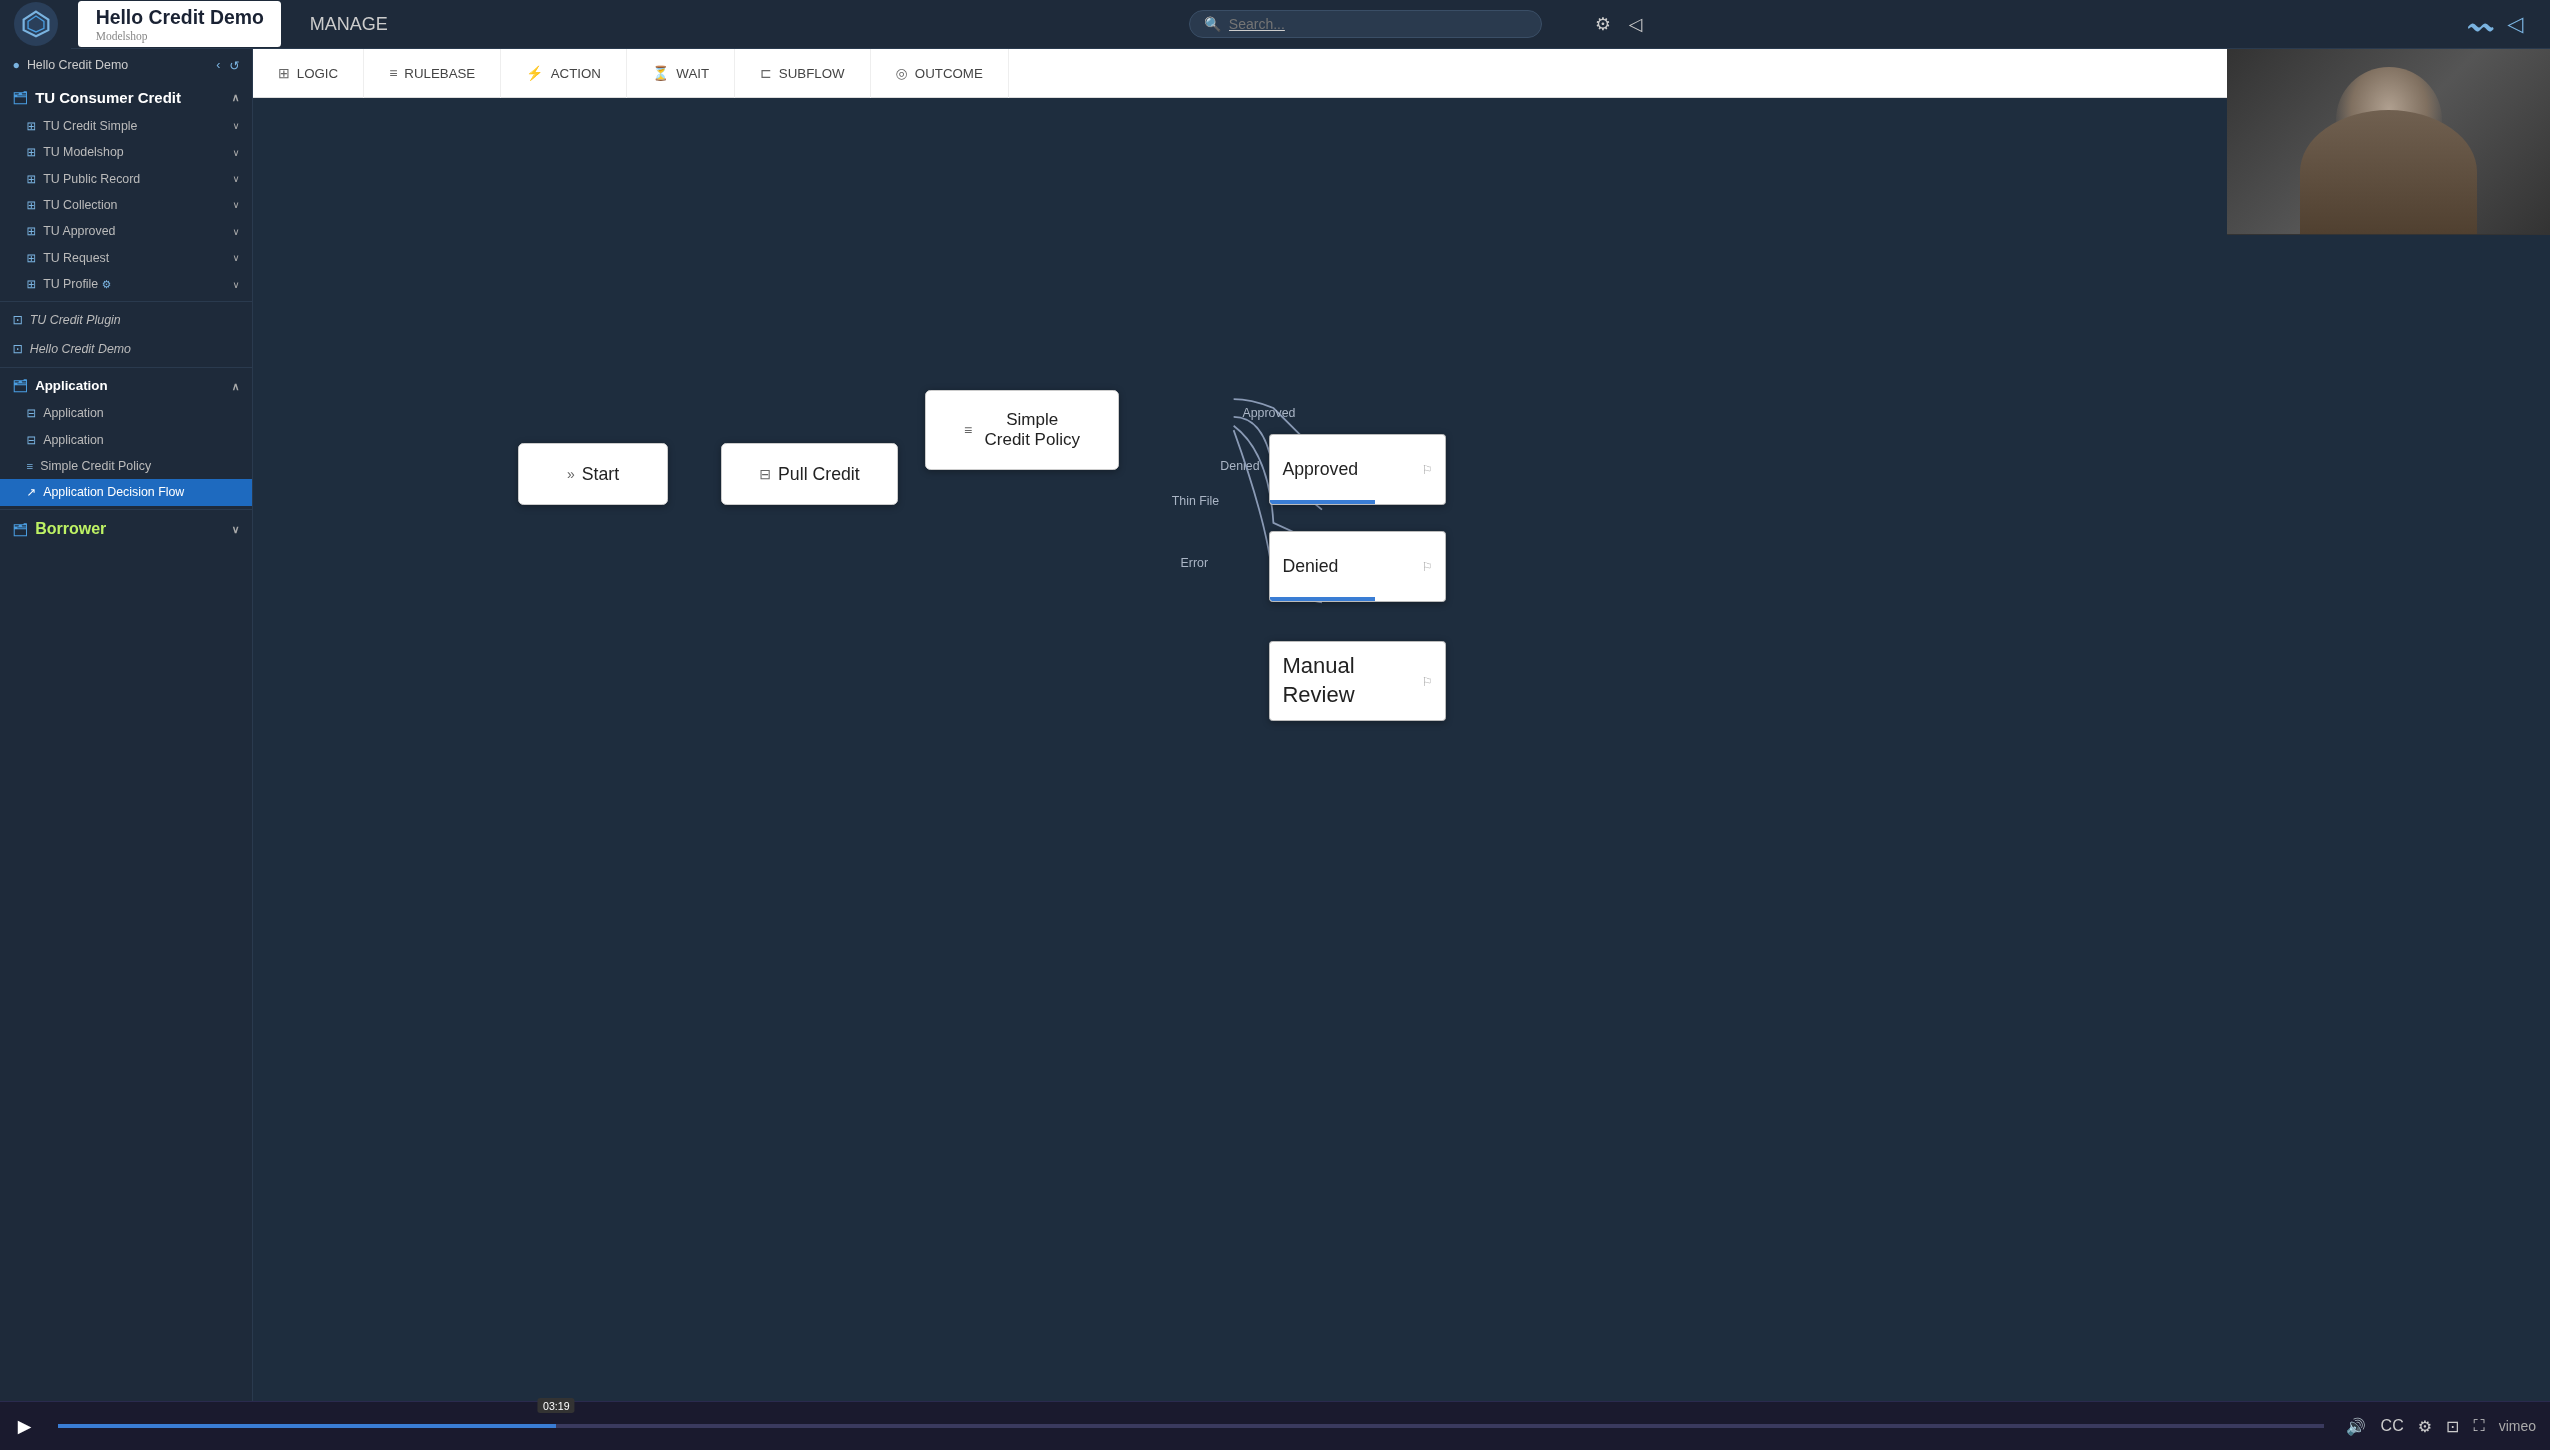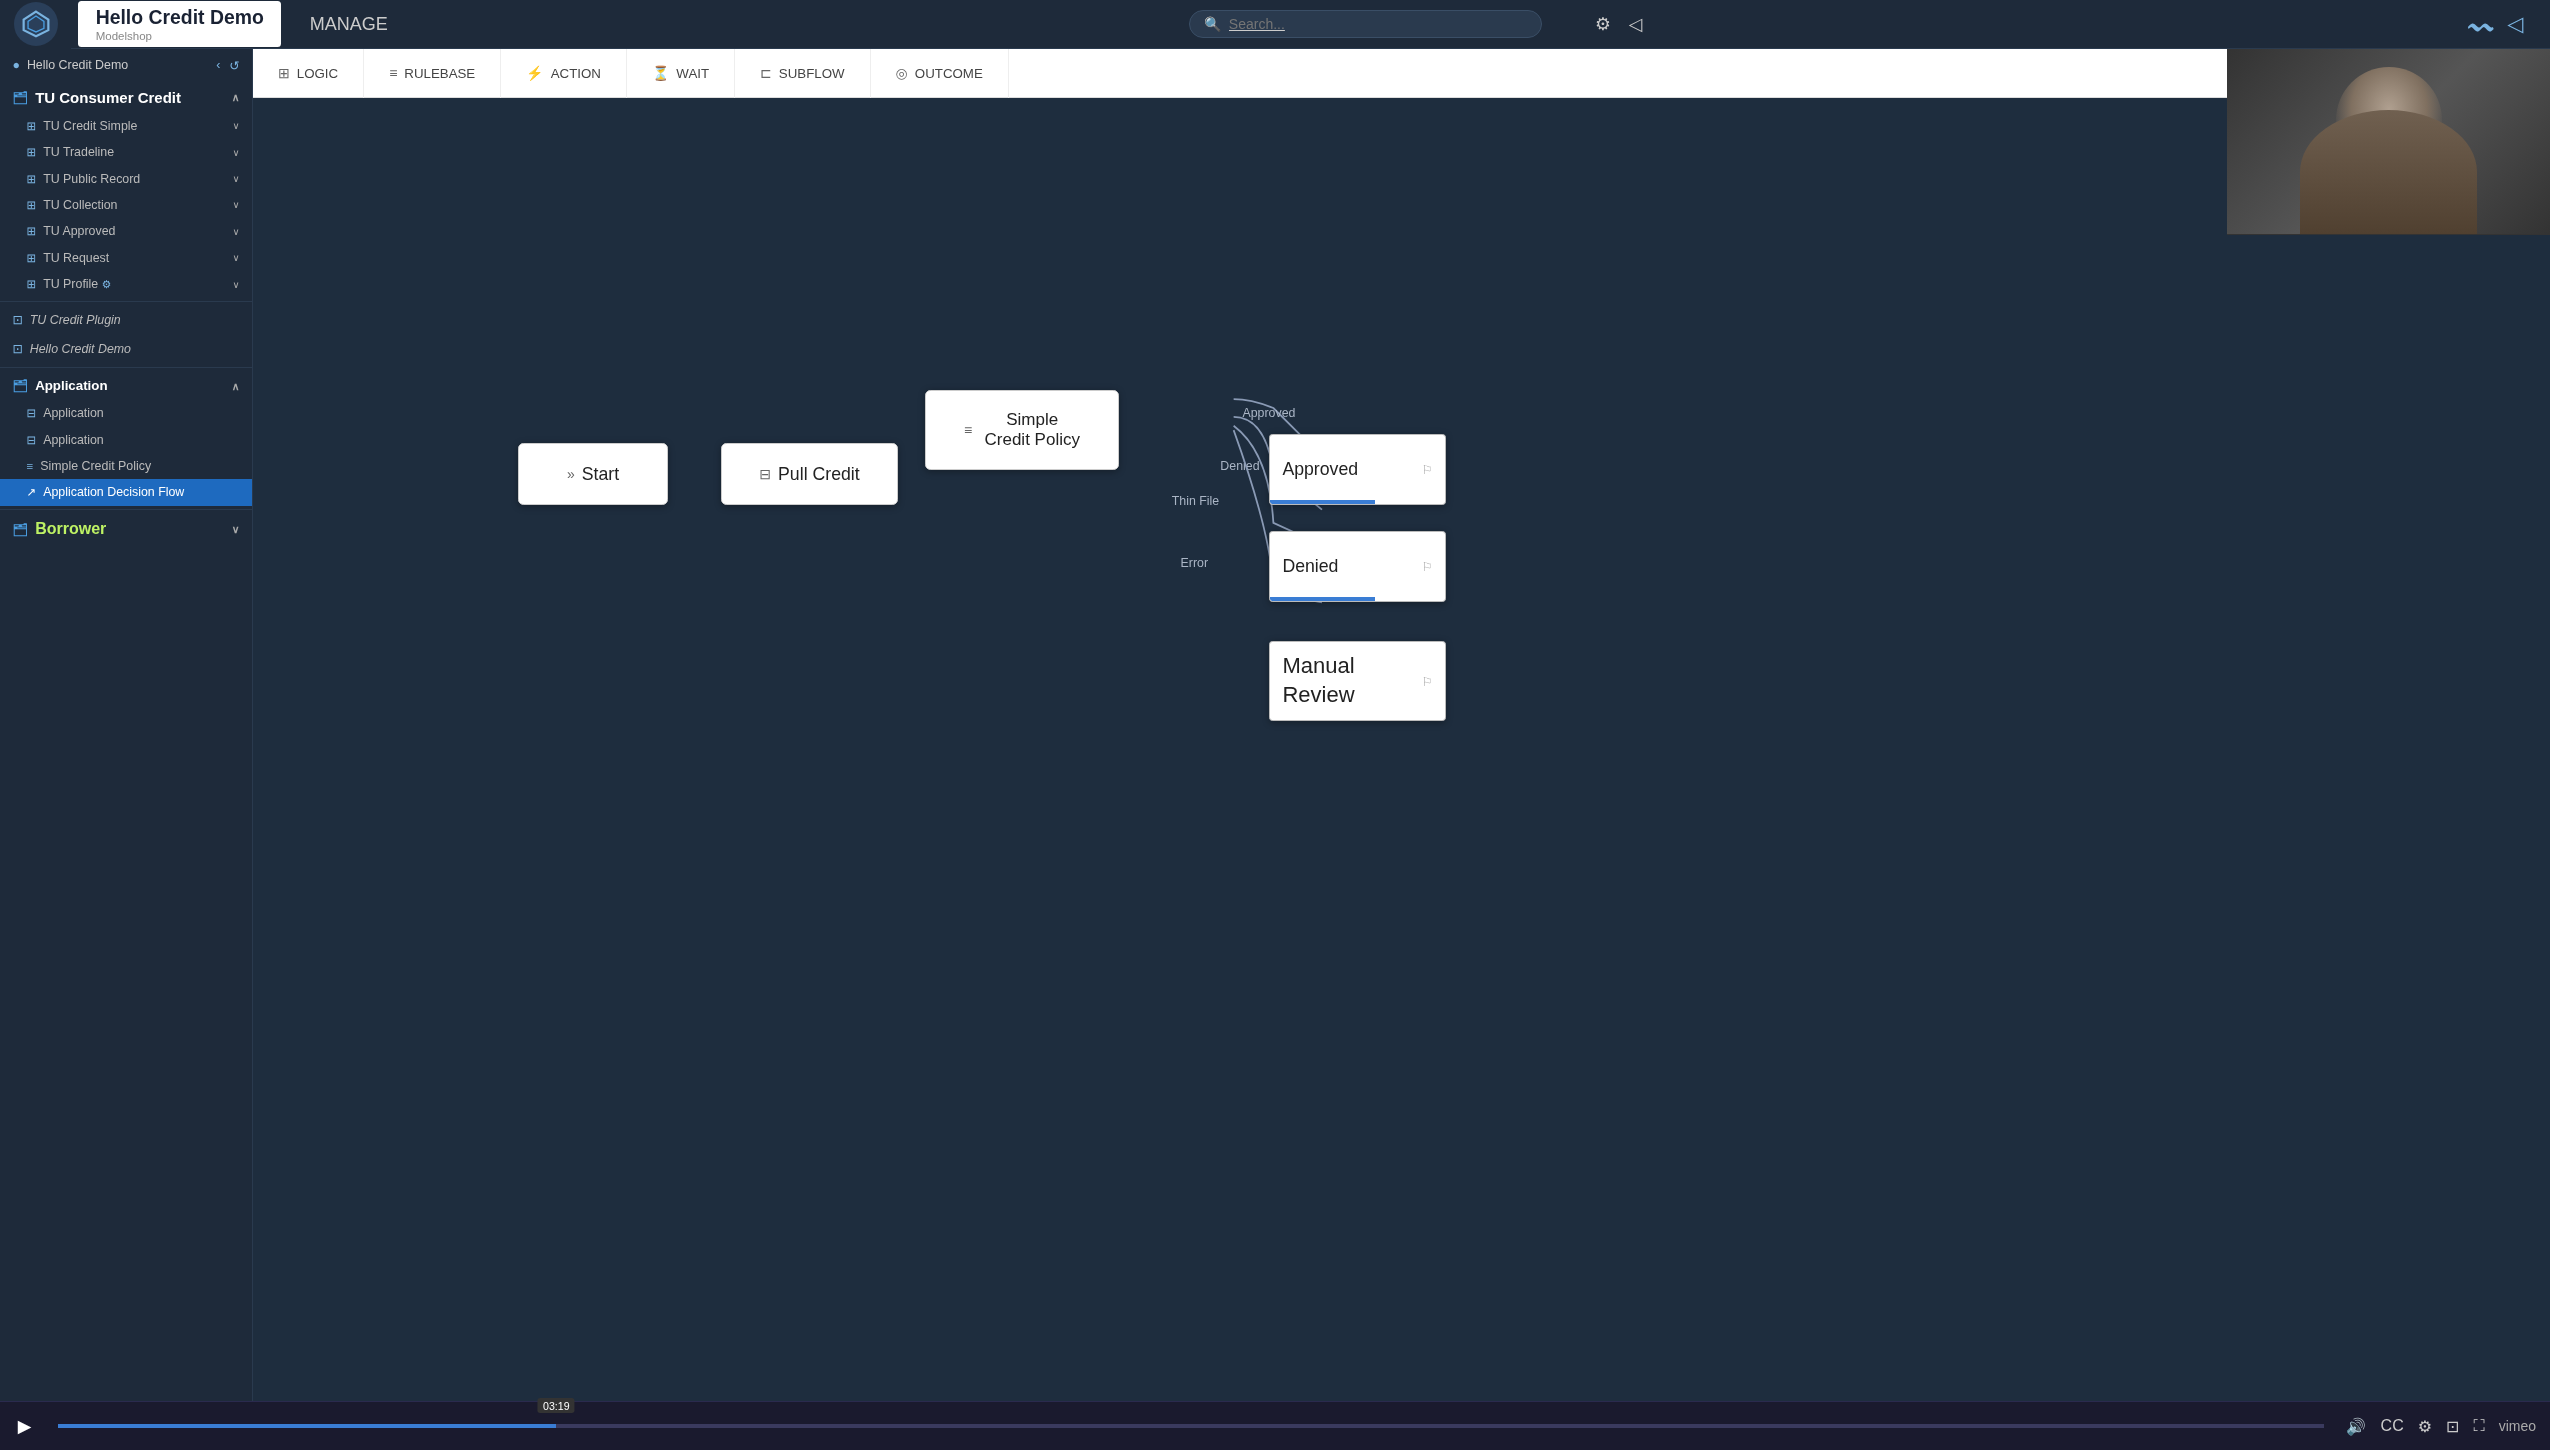--- a/index.html
+++ b/index.html
@@ -18,21 +18,21 @@
     #logo-icon {
       width: 44px; height: 44px; border-radius: 50%; background: #2a3f5a;
       display: flex; align-items: center; justify-content: center;
       color: #7ab3e0; font-size: 16px; font-weight: bold;
     }
     #app-title-area {
       background: #fff; padding: 5.3px 17.7px; border-radius: 3.5px; margin-left: 7px;
       display: flex; flex-direction: column;
     }
     #app-title { font-size: 19.4px; font-weight: 600; color: #1a2233; line-height: 1.2; }
-    #app-subtitle { font-size: 12.4px; color: #666; }
+    #app-subtitle { font-size: 12.4px; color: #666; font-family: Liberation Serif, serif; }
     #manage-btn {
       margin-left: 17.7px; color: #ccc; font-size: 18px; cursor: pointer; padding: 5.3px 10.6px;
     }
     #search-bar {
       margin-left: auto; margin-right: 35px;
       background: #2a3a4e; border: 0.9px solid #3a4e66; border-radius: 17.7px;
       display: flex; align-items: center; padding: 5.3px 14px; width: 353px;
     }
     #search-icon { color: #7ab3e0; font-size: 14px; margin-right: 7px; }
     #search-input {
@@ -218,21 +218,21 @@
     <div class="sidebar-item">
       <div style="display:flex;align-items:center;">
         <span class="item-icon">⊞</span>
         <span>TU Credit Simple</span>
       </div>
       <span class="item-chevron">∨</span>
     </div>
     <div class="sidebar-item">
       <div style="display:flex;align-items:center;">
         <span class="item-icon">⊞</span>
-        <span>TU Tradeline</span>
+        <span>TU Modelshop</span>
       </div>
       <span class="item-chevron">∨</span>
     </div>
     <div class="sidebar-item">
       <div style="display:flex;align-items:center;">
         <span class="item-icon">⊞</span>
         <span>TU Public Record</span>
       </div>
       <span class="item-chevron">∨</span>
     </div>

